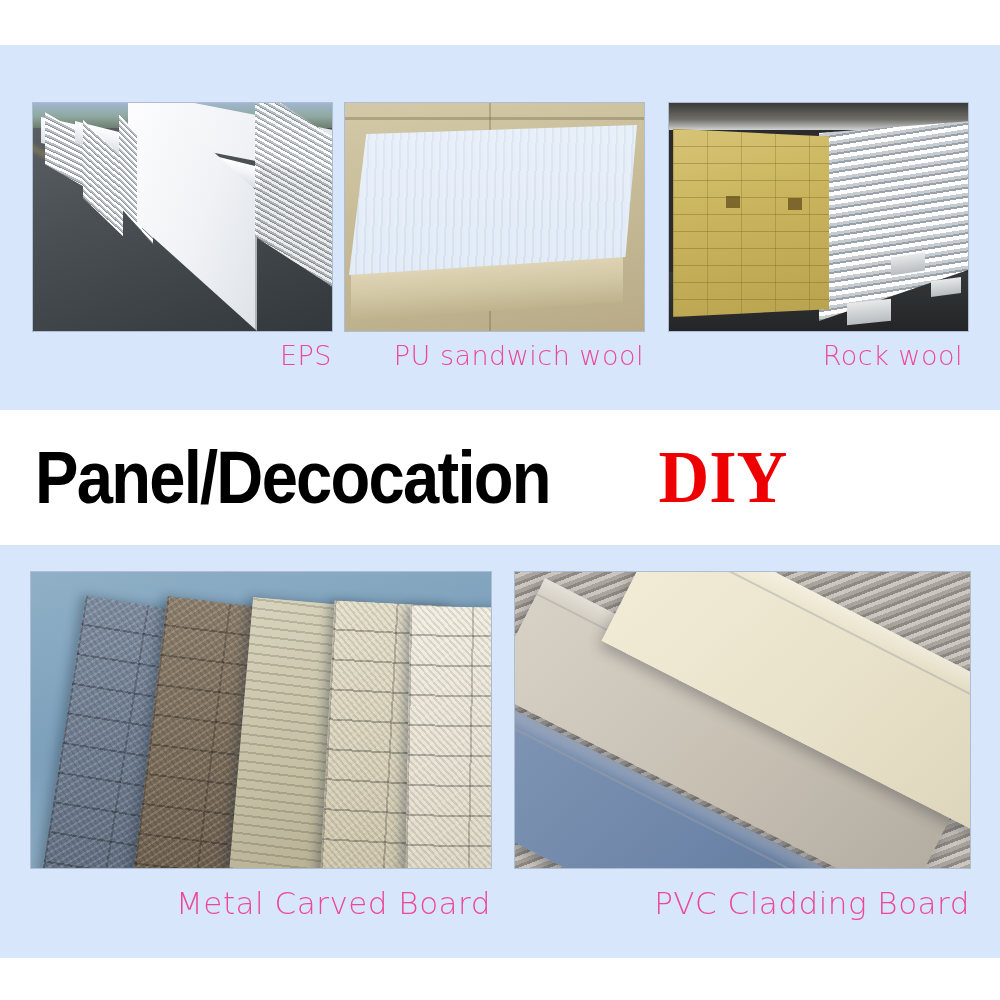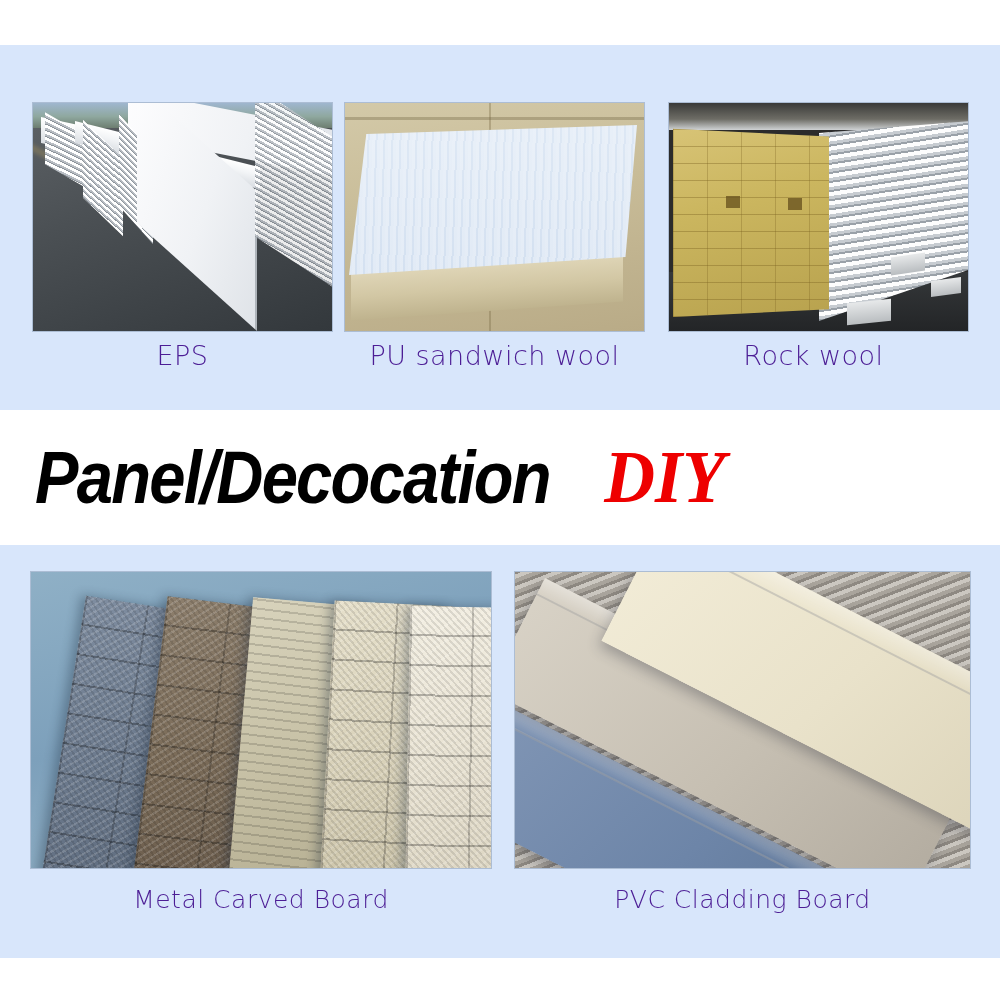--- a/index.html
+++ b/index.html
@@ -18,23 +18,22 @@
     background:#d8e6fb;
   }
   #band-top    { top:45px;  height:365px; }
   #band-bottom { top:545px; height:413px; }
   #band-title  { top:410px; height:135px; background:#ffffff; }
 
   
   .title-row {
     position:absolute;
     left:0; top:412px; width:791px; height:130px;
-    display:flex; align-items:center; justify-content:flex-start;
+    display:flex; align-items:center; justify-content:space-between;
     white-space:nowrap;
-    font-style:italic;
   }
   .title-main {
     font-size:74px;
     font-weight:700;
     letter-spacing:-2px;
     color:#000000;
     transform:scaleX(.88);
     transform-origin:center;
     font-family:"Liberation Sans", sans-serif;
   }
@@ -54,29 +53,29 @@
     position:absolute;
     overflow:hidden;
     background:#9aa6b2;
     box-shadow:0 0 0 1px rgba(120,140,165,.45);
   }
   .photo { position:absolute; inset:0; overflow:hidden; }
 
   
   .caption {
     position:absolute;
-    text-align:center;
-    color:#4c1d95;
+    text-align:right;
+    color:#ec4899;
     font-weight:300;
     font-family:"DejaVu Sans", sans-serif;
     letter-spacing:.5px;
     white-space:nowrap;
   }
   .cap-top { font-size:27px; top:340px; }
-  .cap-bot { font-size:25px; top:885px; }
+  .cap-bot { font-size:31px; top:885px; }
 
   
   .eps-sky {
     position:absolute; left:0; top:0; width:100%; height:13%;
     background:linear-gradient(180deg,#9fb6cf 0%,#8fa89f 45%,#5e6b5c 100%);
   }
   .eps-ground {
     position:absolute; left:0; top:11%; width:100%; height:89%;
     background:linear-gradient(160deg,#5a5f63 0%,#4b5054 35%,#3e4347 70%,#33383c 100%);
   }

